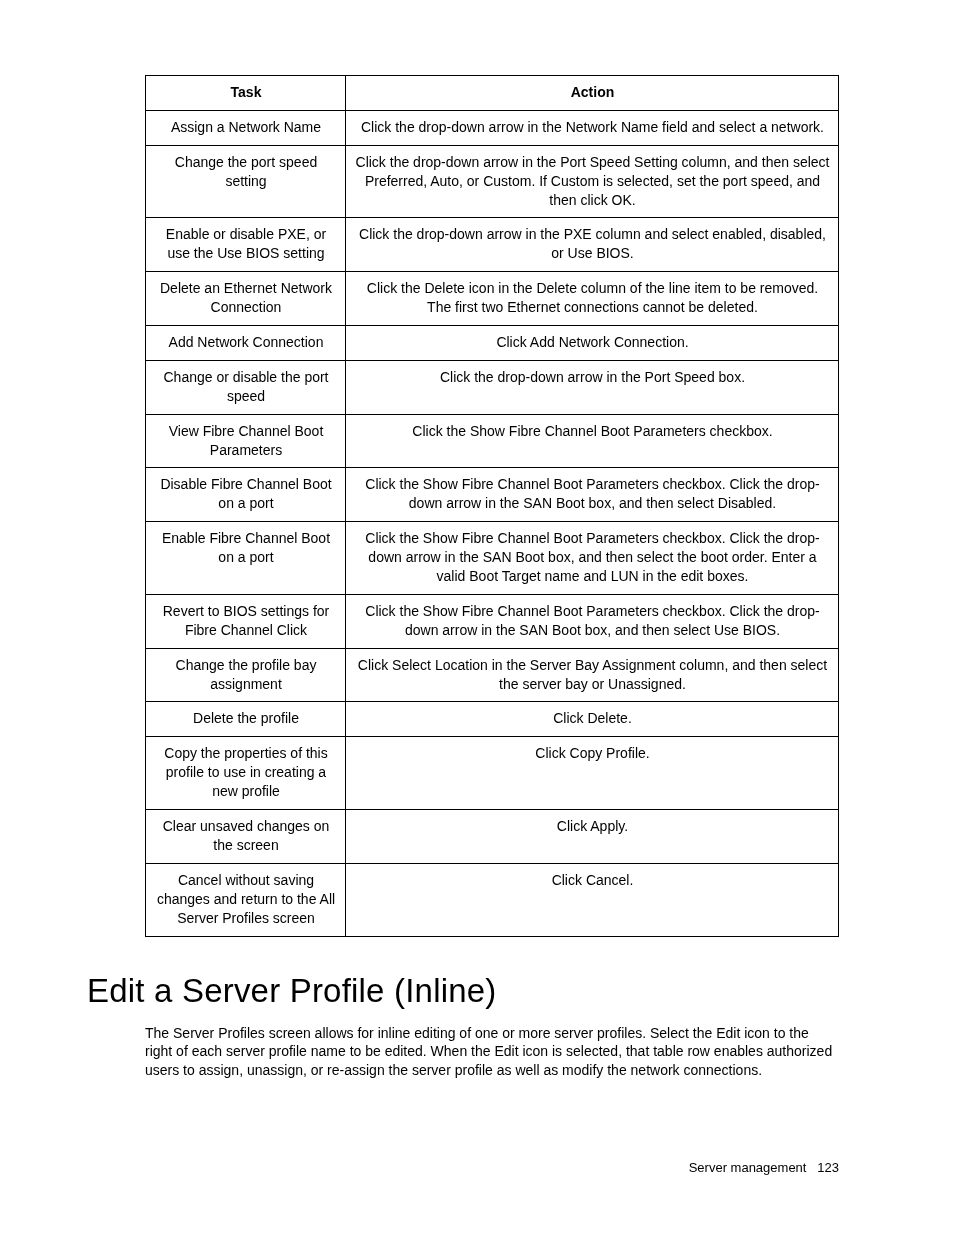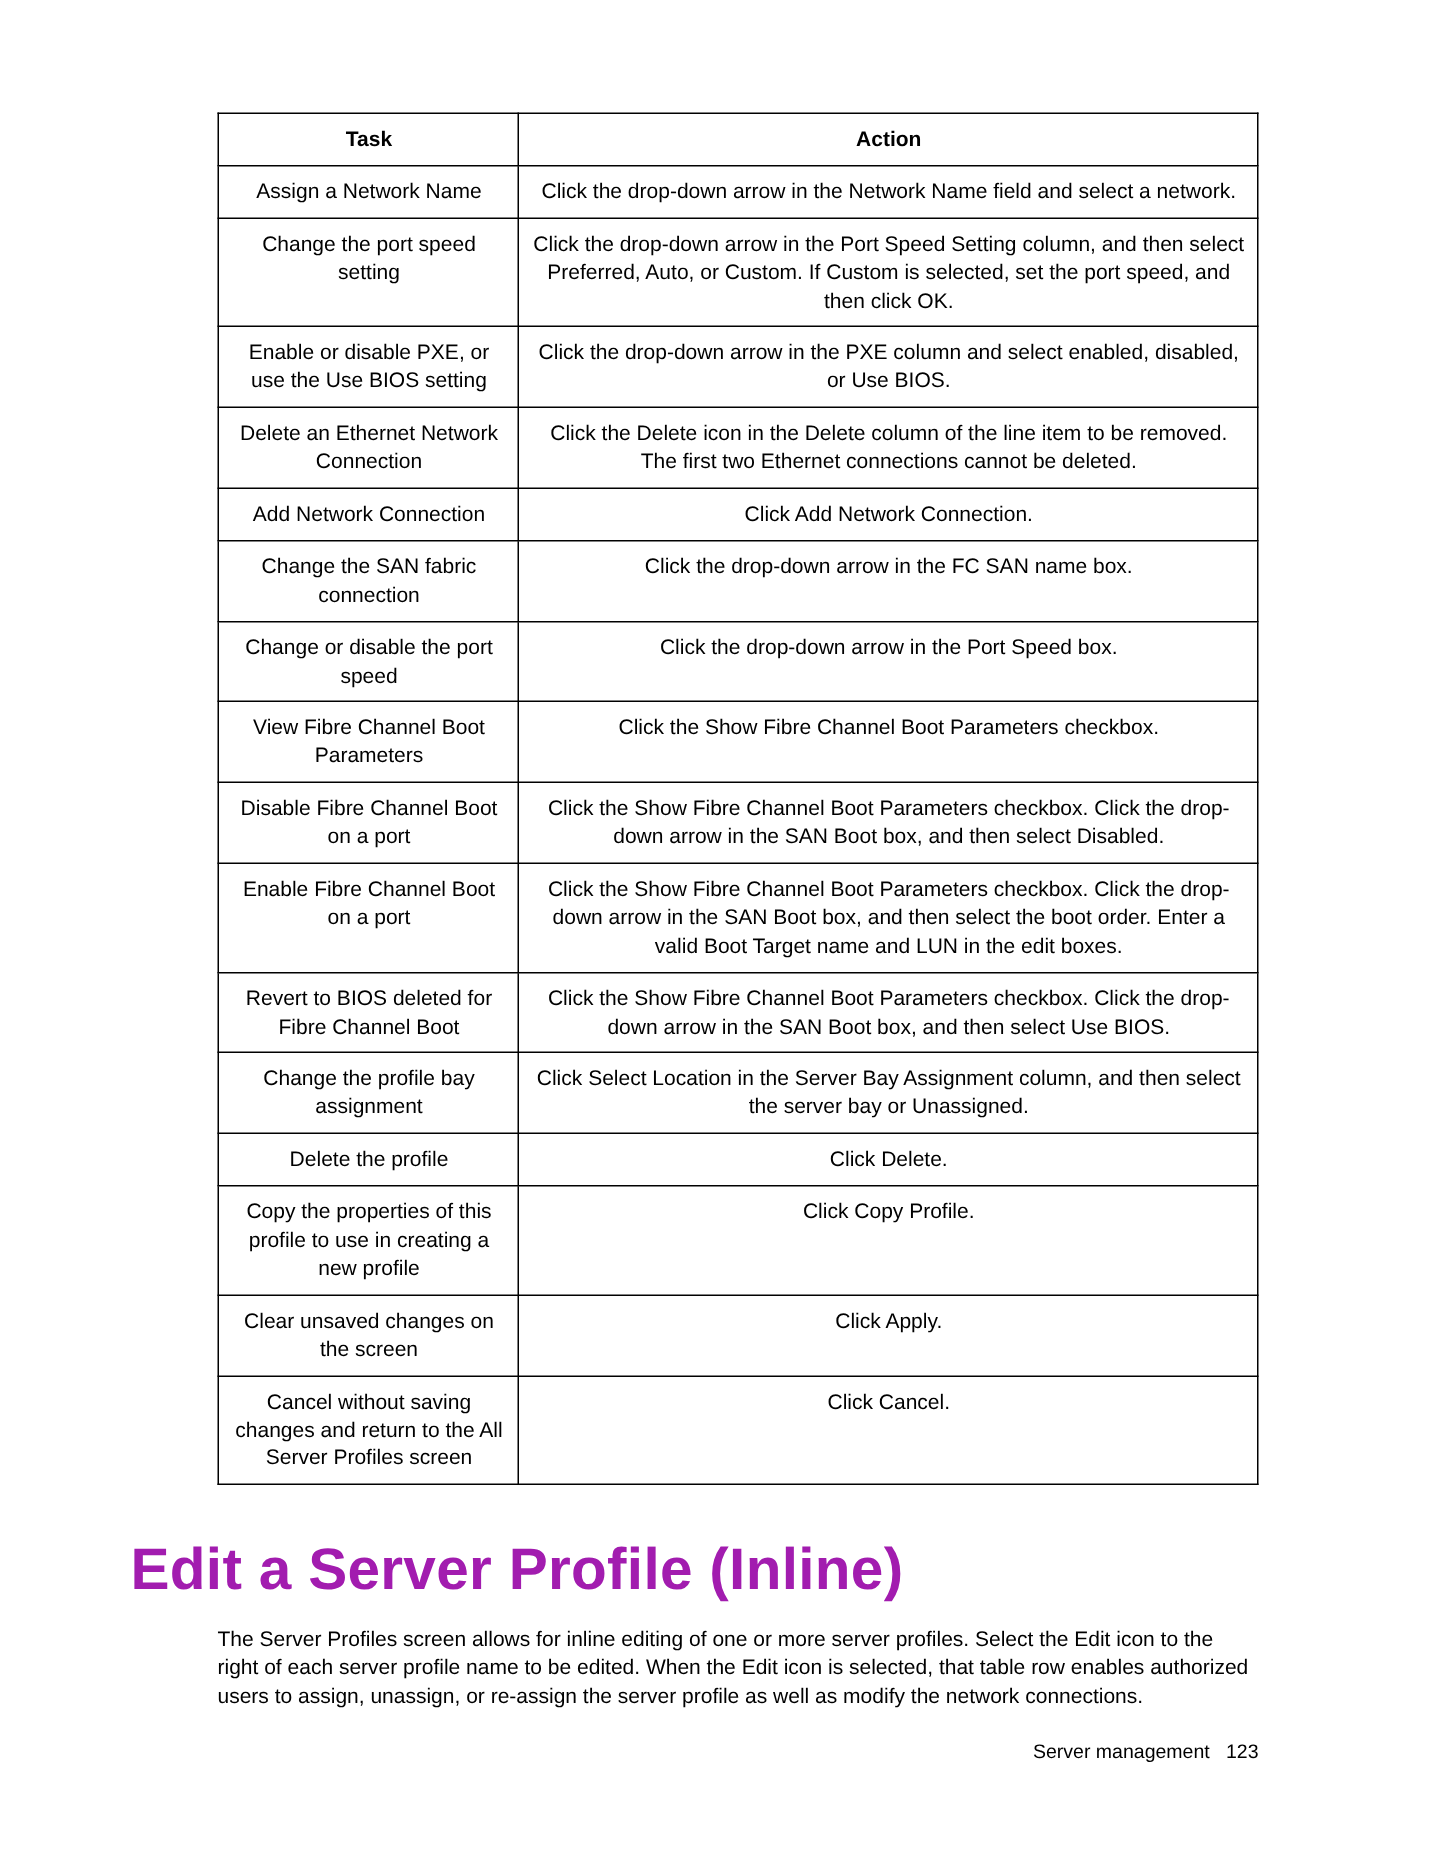--- a/index.html
+++ b/index.html
@@ -37,23 +37,23 @@
     font-weight: 400;
   }
   table.task-action th {
     font-weight: 700;
   }
   
   .richtext b { font-weight: 400; }
 
   .section-heading {
     margin: 35px 0 8px -58px; 
-    font-size: 39px;
-    font-weight: 700;
-    color: #a21caf;
+    font-size: 33px;
+    font-weight: 400;
+    color: #000000;
     letter-spacing: .2px;
   }
   .section-body {
     font-size: 14px;
     line-height: 1.35;
   }
   .footer {
     position: absolute;
     right: 115px;
     bottom: 60px;
@@ -92,41 +92,37 @@
         </tr>
         <tr>
           <td>Delete an Ethernet Network Connection</td>
           <td class="richtext">Click the Delete icon in the Delete column of the line item to be removed. The first two Ethernet connections cannot be deleted.</td>
         </tr>
         <tr>
           <td>Add Network Connection</td>
           <td class="richtext">Click <b>Add Network Connection</b>.</td>
         </tr>
         <tr>
-          <td>Change the SAN fabric connection</td>
-          <td class="richtext">Click the drop-down arrow in the FC SAN name box.</td>
-        </tr>
-        <tr>
           <td>Change or disable the port speed</td>
           <td class="richtext">Click the drop-down arrow in the Port Speed box.</td>
         </tr>
         <tr>
           <td>View Fibre Channel Boot Parameters</td>
           <td class="richtext">Click the Show Fibre Channel Boot Parameters checkbox.</td>
         </tr>
         <tr>
           <td>Disable Fibre Channel Boot on a port</td>
           <td class="richtext">Click the Show Fibre Channel Boot Parameters checkbox. Click the drop-down arrow in the SAN Boot box, and then select Disabled.</td>
         </tr>
         <tr>
           <td>Enable Fibre Channel Boot on a port</td>
           <td class="richtext">Click the Show Fibre Channel Boot Parameters checkbox. Click the drop-down arrow in the SAN Boot box, and then select the boot order. Enter a valid Boot Target name and LUN in the edit boxes.</td>
         </tr>
         <tr>
-          <td>Revert to BIOS deleted for Fibre Channel Boot</td>
+          <td>Revert to BIOS settings for Fibre Channel Click</td>
           <td class="richtext">Click the Show Fibre Channel Boot Parameters checkbox. Click the drop-down arrow in the SAN Boot box, and then select Use BIOS.</td>
         </tr>
         <tr>
           <td>Change the profile bay assignment</td>
           <td class="richtext">Click <b>Select Location</b> in the Server Bay Assignment column, and then select the server bay or Unassigned.</td>
         </tr>
         <tr>
           <td>Delete the profile</td>
           <td class="richtext">Click <b>Delete</b>.</td>
         </tr>

